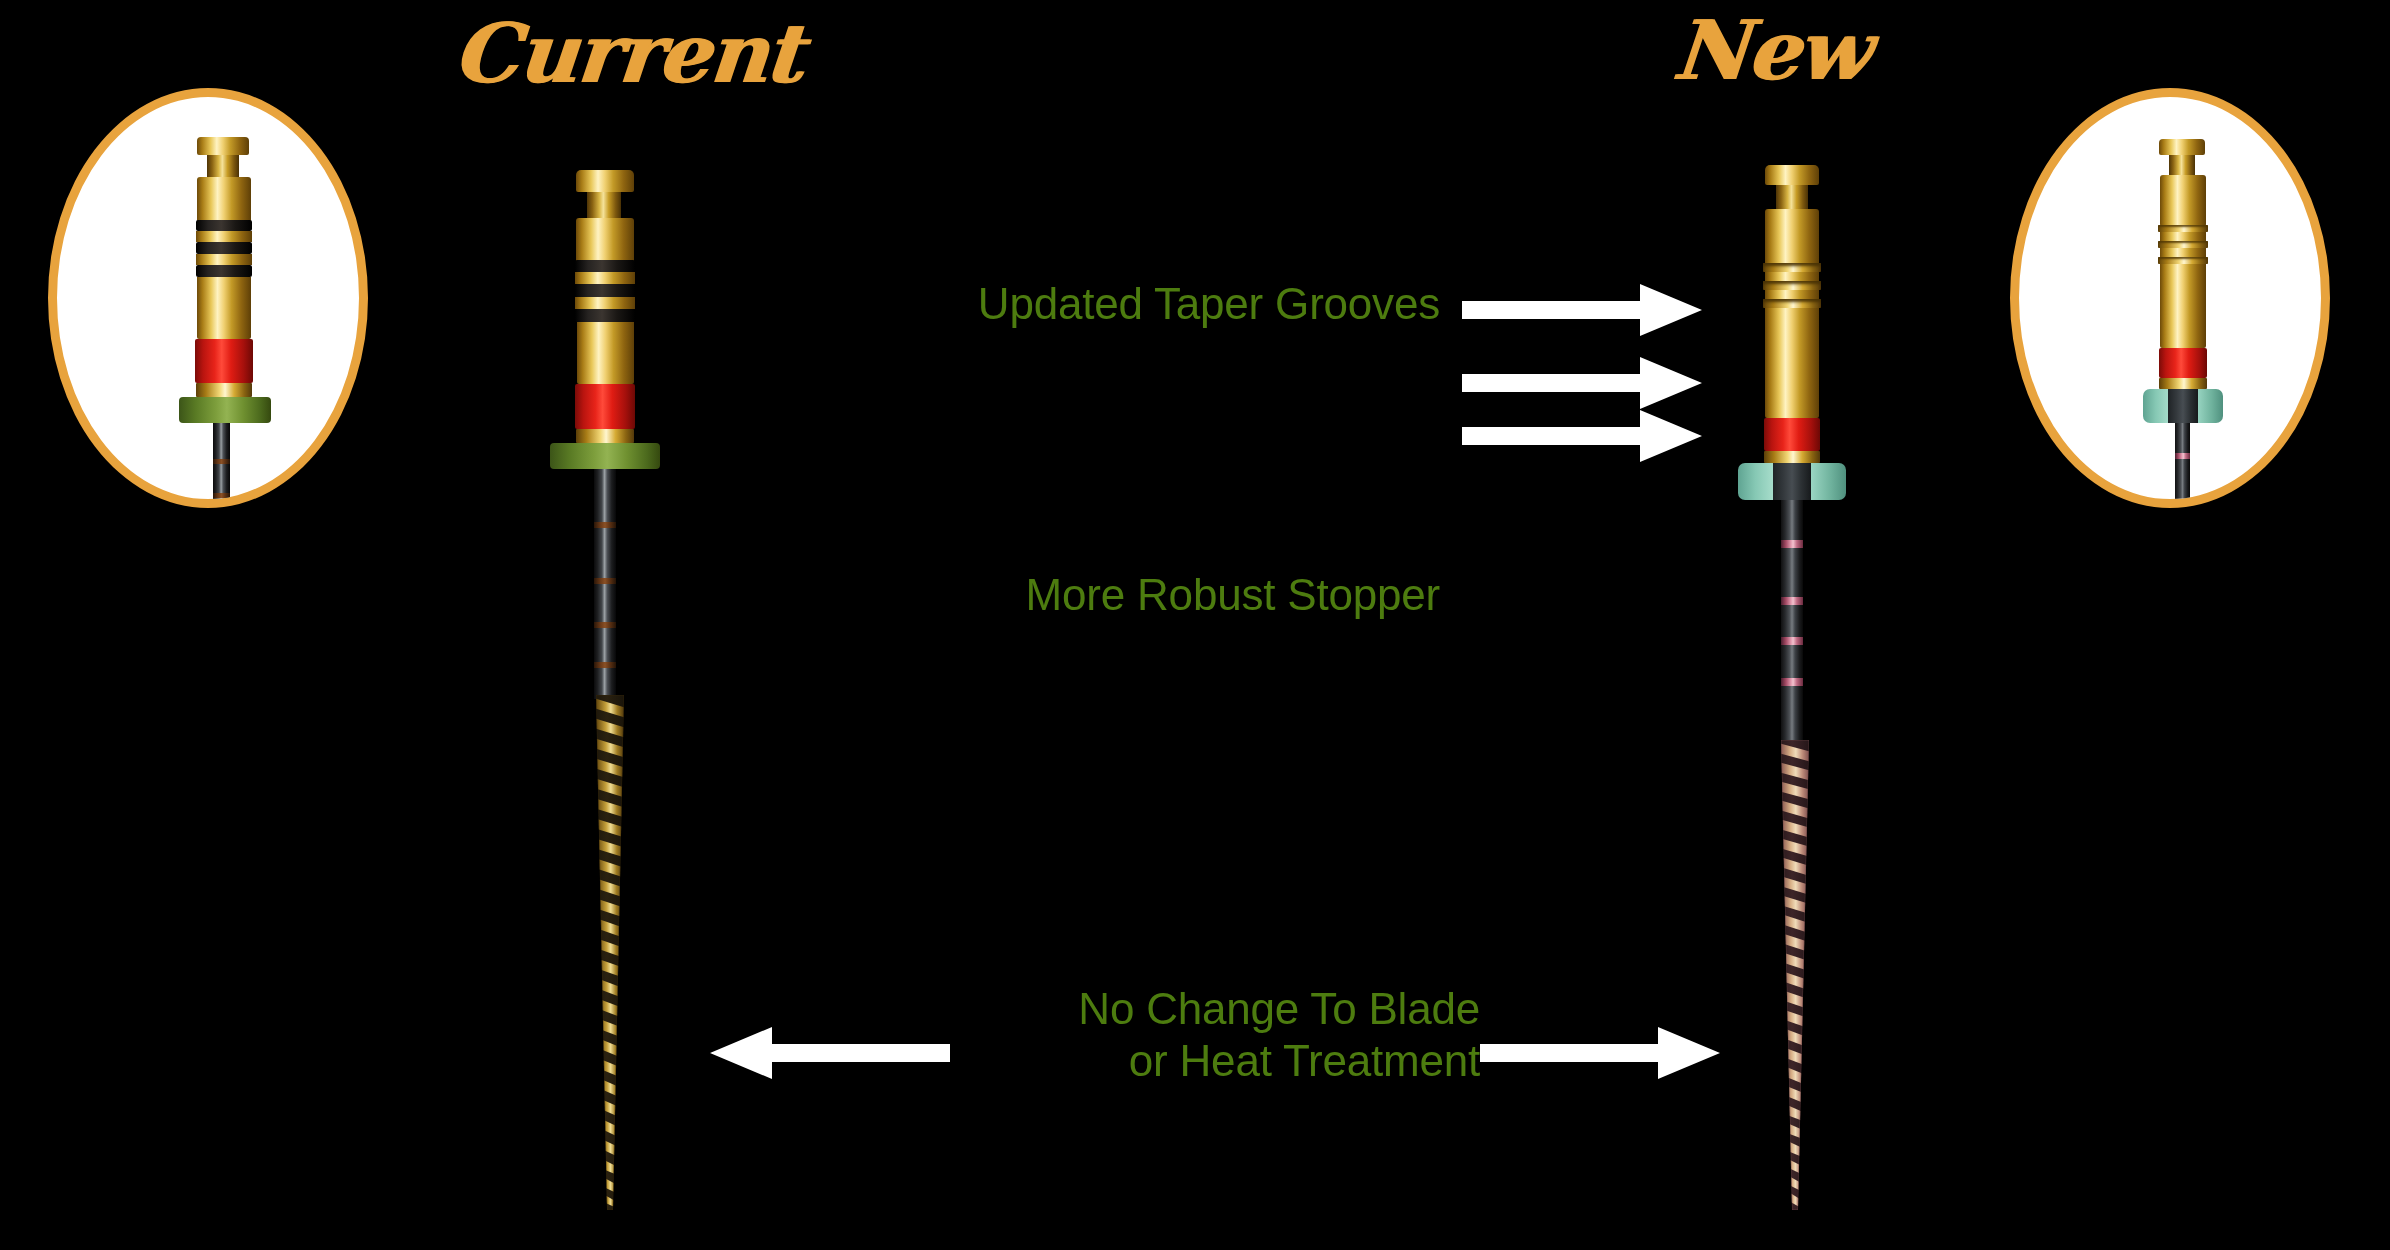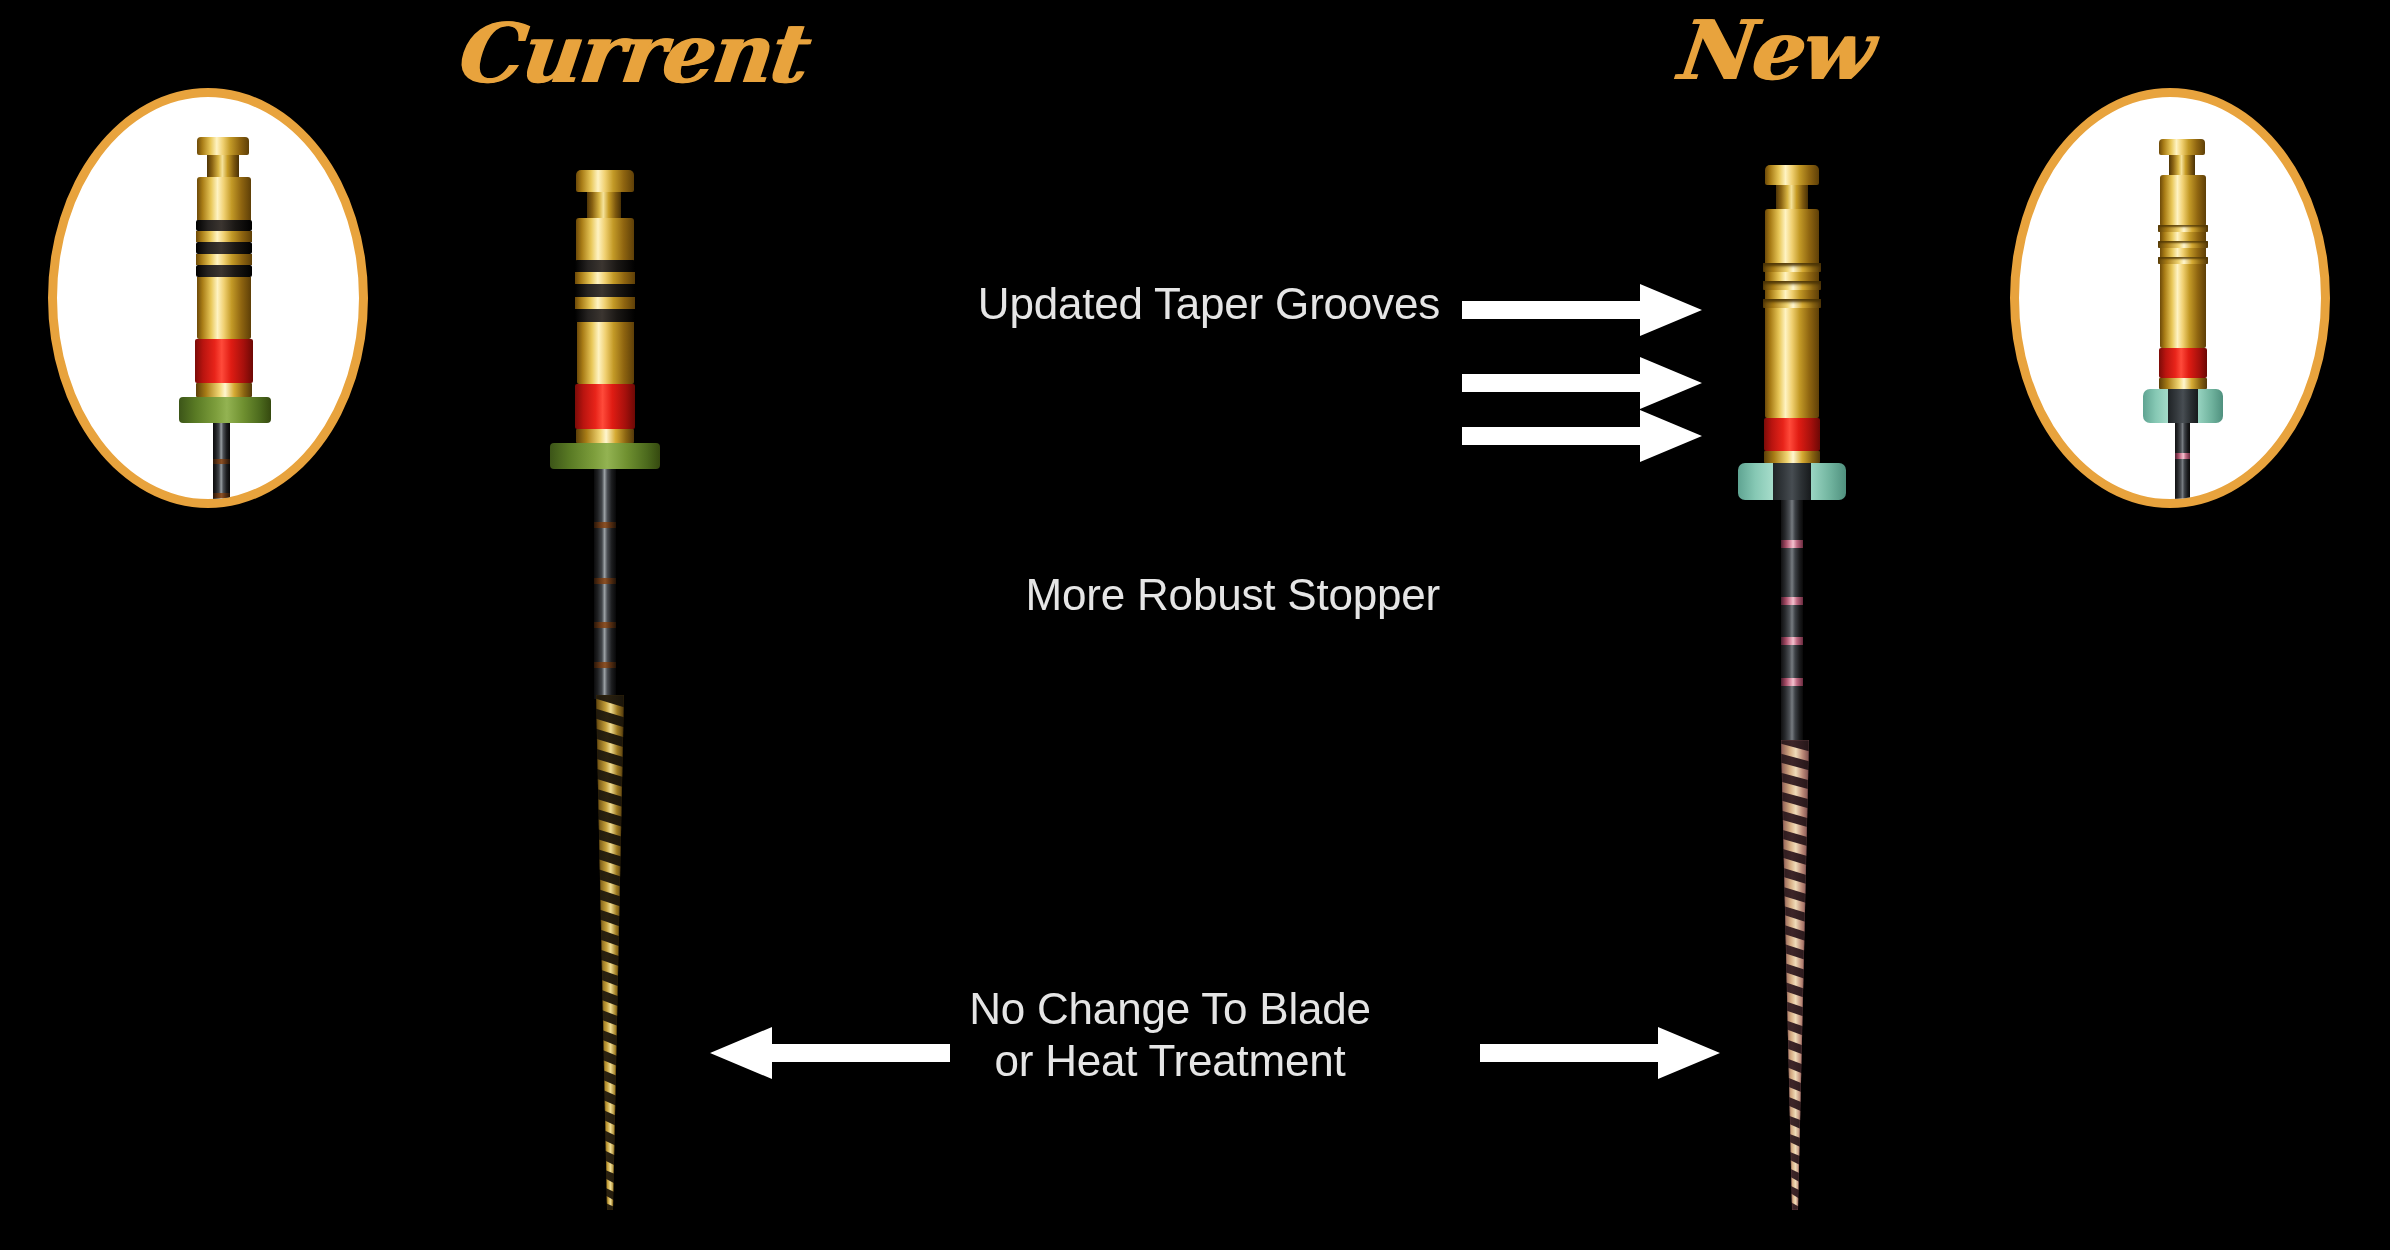--- a/index.html
+++ b/index.html
@@ -107,21 +107,21 @@
   .calring-pink{
     background:linear-gradient(to right,#4a1c2d 0%,#a34a64 22%,#e39bb0 45%,#f3c3cf 55%,#c06a84 72%,#6b2b3f 100%);
   }
 
   
   .blade{position:absolute;overflow:hidden;}
 
   
   .callout{
     position:absolute;
-    color:#e5e5e5;
+    color:#4d7c0f;
     font-family:"Liberation Sans", sans-serif;
     font-size:44px;
     font-weight:400;
     line-height:1.18;
     text-align:right;
     white-space:pre-line;
     letter-spacing:-0.2px;
   }
   .arrow{position:absolute;}
   .arrow svg{display:block;}
@@ -363,21 +363,21 @@
       <path d="M0 19 L178 19 L178 2 L240 28 L178 54 L178 37 L0 37 Z" fill="#ffffff"></path>
     </svg>
   </div>
 
   <div class="arrow" style="left:1462px;top:408px;">
     <svg width="240" height="56" viewBox="0 0 240 56">
       <path d="M0 19 L178 19 L178 2 L240 28 L178 54 L178 37 L0 37 Z" fill="#ffffff"></path>
     </svg>
   </div>
 
-  <div class="callout" style="left:860px;top:983px;width:620px;text-align:center;">No Change To Blade
+  <div class="callout" style="left:860px;top:983px;width:620px;">No Change To Blade
 or Heat Treatment</div>
   <div class="arrow" style="left:710px;top:1025px;">
     <svg width="240" height="56" viewBox="0 0 240 56">
       <path d="M240 19 L62 19 L62 2 L0 28 L62 54 L62 37 L240 37 Z" fill="#ffffff"></path>
     </svg>
   </div>
   <div class="arrow" style="left:1480px;top:1025px;">
     <svg width="240" height="56" viewBox="0 0 240 56">
       <path d="M0 19 L178 19 L178 2 L240 28 L178 54 L178 37 L0 37 Z" fill="#ffffff"></path>
     </svg>

